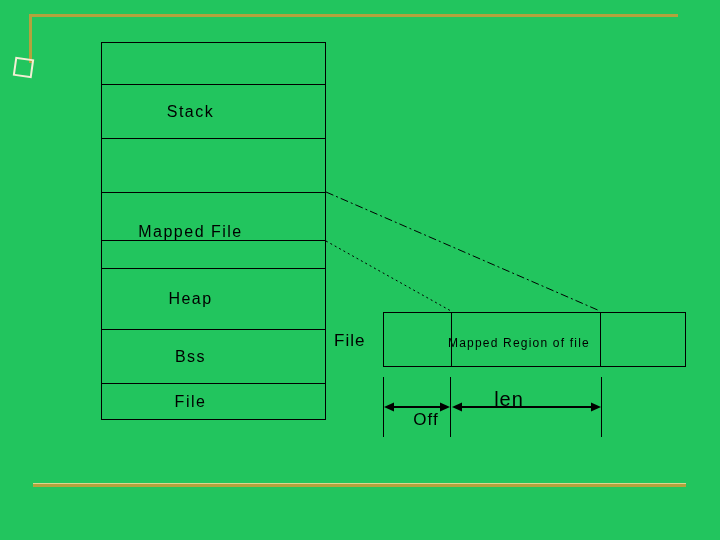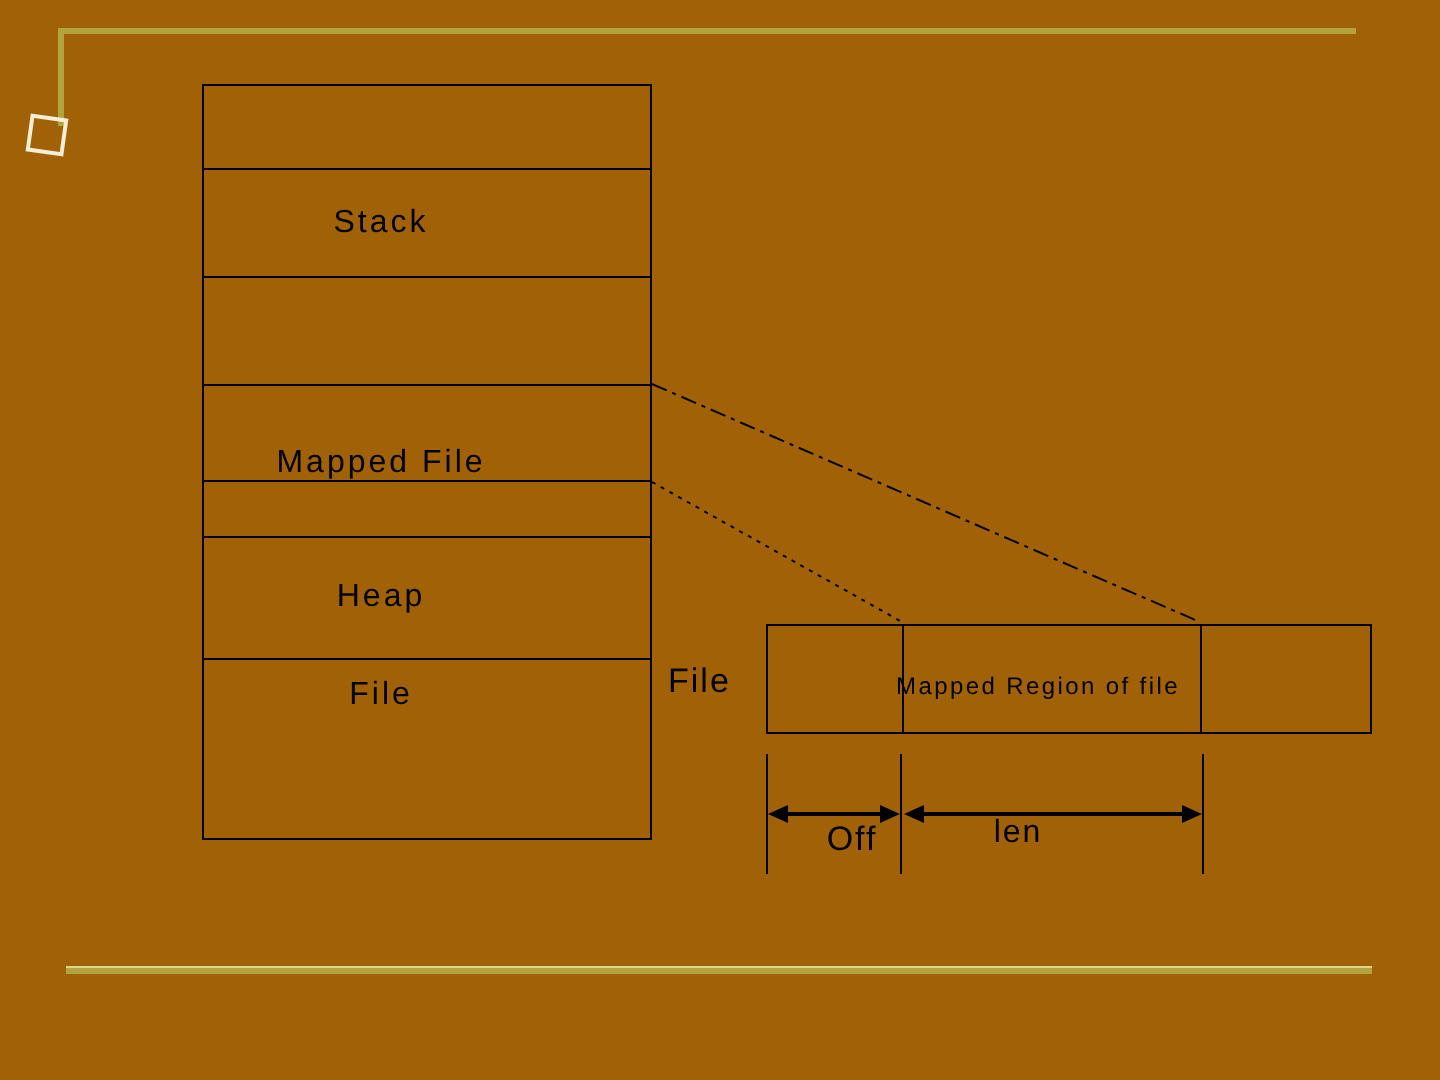--- a/index.html
+++ b/index.html
@@ -39,28 +39,28 @@
   .file-box { position:absolute; left:383px; top:312px; width:301px; height:53px; border:1px solid #000; }
   .file-div { position:absolute; top:0; width:1px; height:100%; background:#000; }
   .file-div.d1 { left:67px; }
   .file-div.d2 { left:216px; }
   .region-label {
     position:absolute; left:448px; top:336px; width:215px;
     font-size:12px; letter-spacing:1.2px; white-space:nowrap;
   }
 
   .off-label { position:absolute; left:401px; top:410px; width:50px; text-align:center; font-size:17px; letter-spacing:1px; }
-  .len-label { position:absolute; left:484px; top:408px; width:50px; text-align:center; font-size:16px; letter-spacing:1px; }
+  .len-label { position:absolute; left:484px; top:388px; width:50px; text-align:center; font-size:20px; letter-spacing:1px; }
 
   .overlay { position:absolute; left:0; top:0; width:720px; height:540px; pointer-events:none; }
 </style>
 </head>
 <body>
 
-<div class="slide" style="background: #a16207;">
+<div class="slide" style="background: #22c55e;">
 
   <div class="gold-top-h"></div>
   <div class="gold-top-v"></div>
   <div class="faint-square"></div>
   <div class="gold-bottom"></div>
 
   <div class="memory-box">
     <div class="mem-sec s0">
       <span class="mem-label"></span>
     </div>
@@ -71,20 +71,23 @@
       <span class="mem-label"></span>
     </div>
     <div class="mem-sec s3">
       <span class="mem-label">Mapped File</span>
     </div>
     <div class="mem-sec s4">
       <span class="mem-label"></span>
     </div>
     <div class="mem-sec s5">
       <span class="mem-label">Heap</span>
+    </div>
+    <div class="mem-sec s6">
+      <span class="mem-label">Bss</span>
     </div>
     <div class="mem-sec s7">
       <span class="mem-label">File</span>
     </div>
   </div>
 
   <div class="file-label">File</div>
   <div class="file-box">
     <div class="file-div d1"></div>
     <div class="file-div d2"></div>

